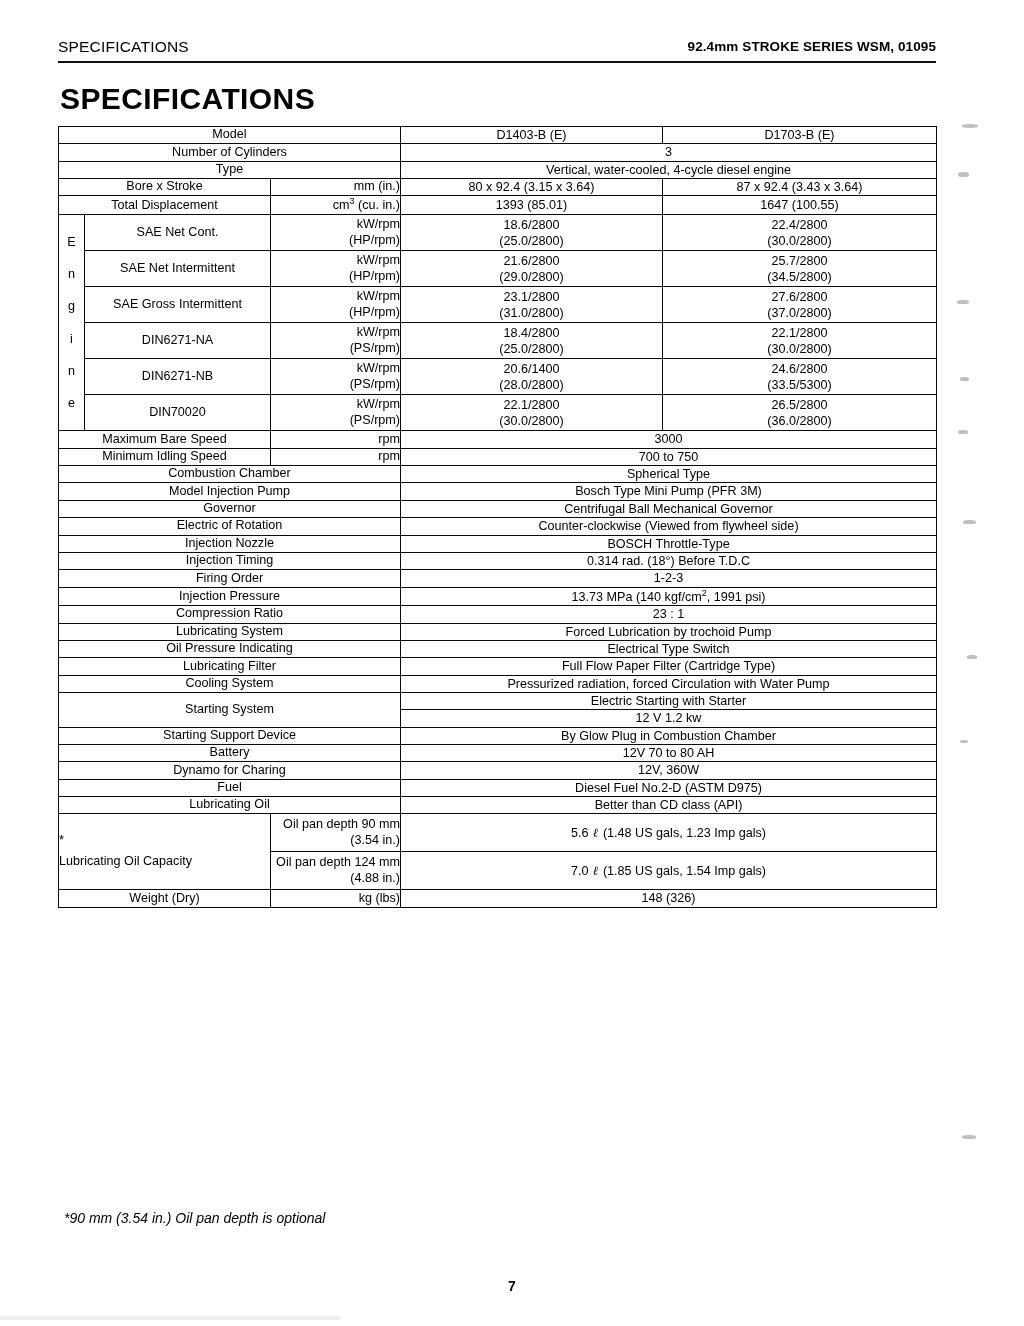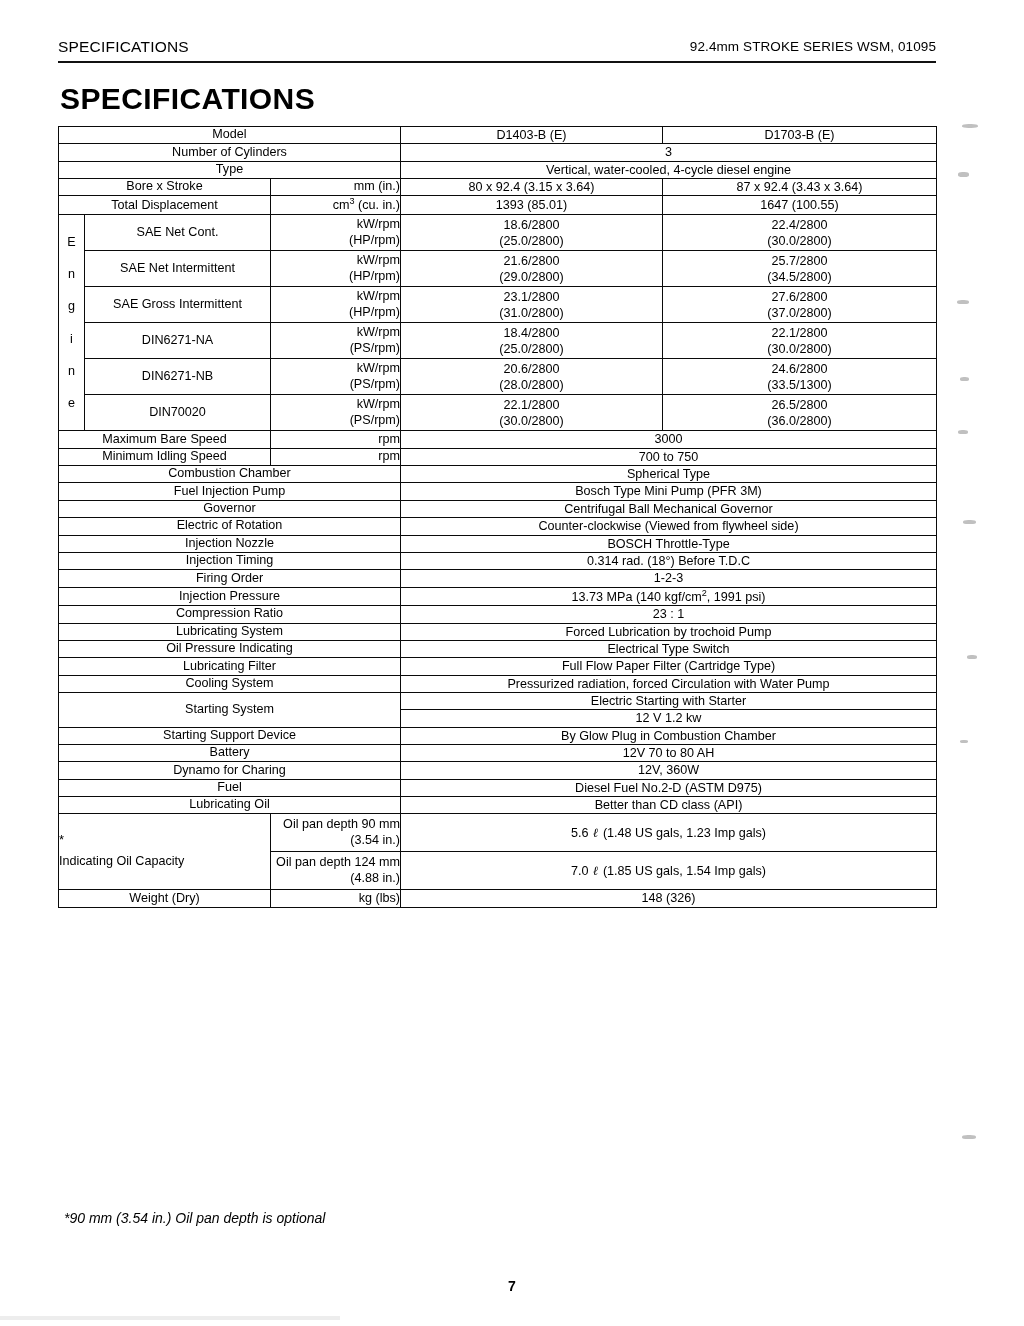--- a/index.html
+++ b/index.html
@@ -36,21 +36,21 @@
     position: absolute;
     left: 0; top: 0;
     font-size: 15.5px;
     letter-spacing: 0.2px;
     white-space: nowrap;
   }
   .run-head-right {
     position: absolute;
     right: 0; top: 1px;
     font-size: 13.5px;
-    font-weight: normal;
+    font-weight: bold;
     letter-spacing: 0.1px;
     white-space: nowrap;
     text-align: right;
   }
   .run-head-rule {
     position: absolute;
     left: 0;
     top: 23px;
     width: 878px;
     height: 0;
@@ -274,24 +274,24 @@
 (PS/rpm)</td>
         <td class="val">18.4/2800
 (25.0/2800)</td>
         <td class="val">22.1/2800
 (30.0/2800)</td>
       </tr>
       <tr class="r-pow">
         <td class="lbl">DIN6271-NB</td>
         <td class="unit">kW/rpm
 (PS/rpm)</td>
-        <td class="val">20.6/2800
+        <td class="val">20.6/1400
 (28.0/2800)</td>
         <td class="val">24.6/2800
-(33.5/1300)</td>
+(33.5/5300)</td>
       </tr>
       <tr class="r-pow">
         <td class="lbl">DIN70020</td>
         <td class="unit">kW/rpm
 (PS/rpm)</td>
         <td class="val">22.1/2800
 (30.0/2800)</td>
         <td class="val">26.5/2800
 (36.0/2800)</td>
       </tr>
@@ -307,21 +307,21 @@
         <td class="unit">rpm</td>
         <td class="val" colspan="2">700 to 750</td>
       </tr>
 
       <tr>
         <td class="lbl" colspan="3">Combustion Chamber</td>
         <td class="val" colspan="2">Spherical Type</td>
       </tr>
 
       <tr>
-        <td class="lbl" colspan="3">Fuel Injection Pump</td>
+        <td class="lbl" colspan="3">Model Injection Pump</td>
         <td class="val" colspan="2">Bosch Type Mini Pump (PFR 3M)</td>
       </tr>
 
       <tr>
         <td class="lbl" colspan="3">Governor</td>
         <td class="val" colspan="2">Centrifugal Ball Mechanical Governor</td>
       </tr>
 
       <tr>
         <td class="lbl" colspan="3">Electric of Rotation</td>
@@ -402,21 +402,21 @@
       </tr>
 
       <tr>
         <td class="lbl" colspan="3">Lubricating Oil</td>
         <td class="val" colspan="2">Better than CD class (API)</td>
       </tr>
 
       <tr class="r-tall">
         <td class="star-label" colspan="2" rowspan="2">
           <span class="star">*</span>
-          <span>Indicating Oil Capacity</span>
+          <span>Lubricating Oil Capacity</span>
         </td>
         <td class="unit">Oil pan depth 90 mm
 (3.54 in.)</td>
         <td class="val" colspan="2"><span>5.6 </span><span class="liter">ℓ</span><span> (1.48 US gals, 1.23 Imp gals)</span></td>
       </tr>
       <tr class="r-tall">
         <td class="unit">Oil pan depth 124 mm
 (4.88 in.)</td>
         <td class="val" colspan="2"><span>7.0 </span><span class="liter">ℓ</span><span> (1.85 US gals, 1.54 Imp gals)</span></td>
       </tr>

